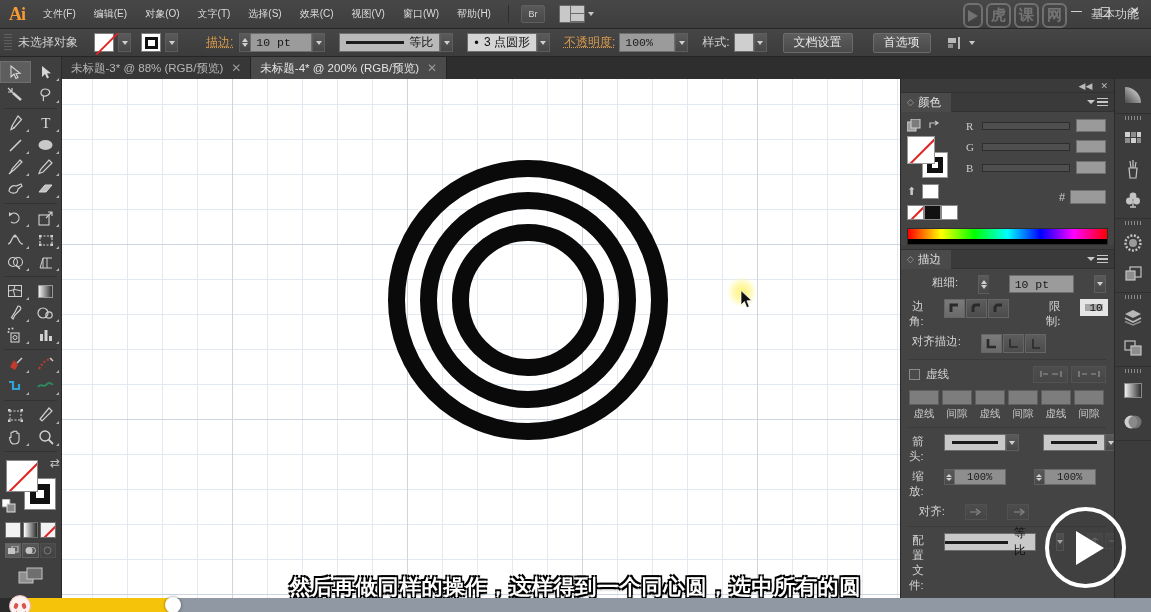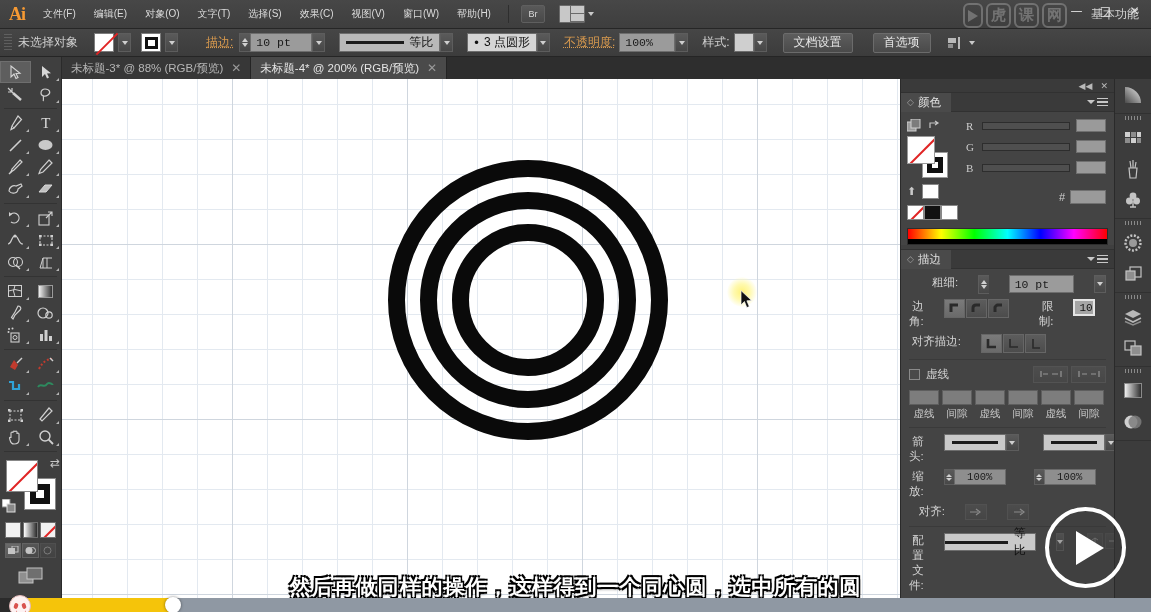--- a/index.html
+++ b/index.html
@@ -244,21 +244,21 @@
   
   .sp-row{display:flex;align-items:flex-start;gap:20px;margin-bottom:5px;}
   .sp-lbl{width:52px;text-align:right;font-size:11.5px;color:#d3d3d3;}
   .sp-lbl.w{width:60px;}
   .sp-btn{
     width:21px;height:19px;background:linear-gradient(#5c5c5c,#4c4c4c);
     border:1px solid #666;display:flex;align-items:center;justify-content:center;
   }
   .sp-btn.on{background:linear-gradient(#7b7b7b,#6a6a6a);}
   .sp-group{display:flex;gap:1px;}
-  .limit-field{width:42px;height:17px;background:#a5a5a5;border:2px solid #e5e5e5;
+  .limit-field{width:42px;height:17px;background:#a5a5a5;border:5px solid #e5e5e5;
      color:#111;font-size:11px;display:flex;align-items:center;padding-left:4px;
      font-family:"Liberation Mono",monospace;}
   .sp-sep{height:1px;background:#3a3a3a;margin:6px 0;}
   .dash-check{width:11px;height:11px;border:1px solid #8a8a8a;background:#4a4a4a;}
   .dash-preview{width:35px;height:17px;background:linear-gradient(#565656,#4a4a4a);
     border:1px solid #606060;display:flex;align-items:center;justify-content:center;opacity:.55;}
   .dash-fields{display:flex;gap:3px;margin-top:7px;}
   .dash-col{width:30px;}
   .dash-inp{height:15px;background:#7d7d7d;border:1px solid #5e5e5e;}
   .dash-cap{font-size:10.5px;color:#c8c8c8;text-align:center;margin-top:2px;}
@@ -874,21 +874,21 @@
             <svg width="13" height="11" viewBox="0 0 13 11">
                 <path d="M3 9 L3 5 Q3 2 6 2 L10 2" fill="none" stroke="#2a2a2a" stroke-width="3" stroke-linejoin="round"></path>
               </svg>
           </div>
           <div class="sp-btn">
             <svg width="13" height="11" viewBox="0 0 13 11">
                 <path d="M3 9 L3 4 L5 2 L10 2" fill="none" stroke="#2a2a2a" stroke-width="3" stroke-linejoin="bevel"></path>
               </svg>
           </div>
         </div>
-        <span class="sp-lbl" style="width:auto;margin-left:10px;font-family:Liberation Serif, serif;">限制:</span>
+        <span class="sp-lbl" style="width:auto;margin-left:17px;font-family:Liberation Serif, serif;">限制:</span>
         <div class="limit-field">10</div>
         <span style="font-size:10px;color:#c5c5c5;">x</span>
       </div>
 
       <div class="sp-row">
         <span class="sp-lbl w" style="width:52px;">对齐描边:</span>
         <div class="sp-group">
           <div class="sp-btn on">
             <svg width="13" height="12" viewBox="0 0 13 12">
                 <path d="M3 1 L3 9 L11 9" fill="none" stroke="#2a2a2a" stroke-width="2.6"></path>

